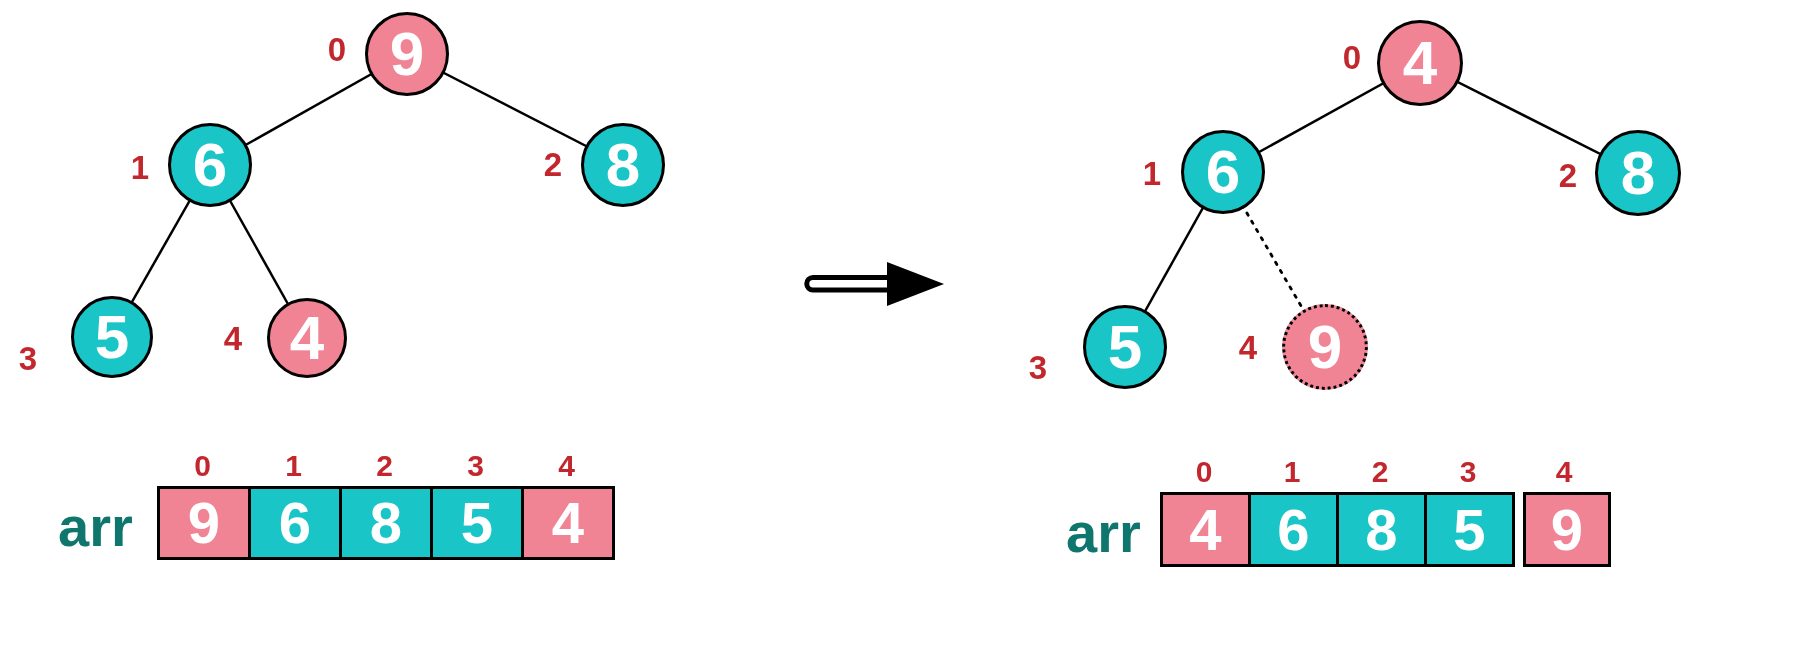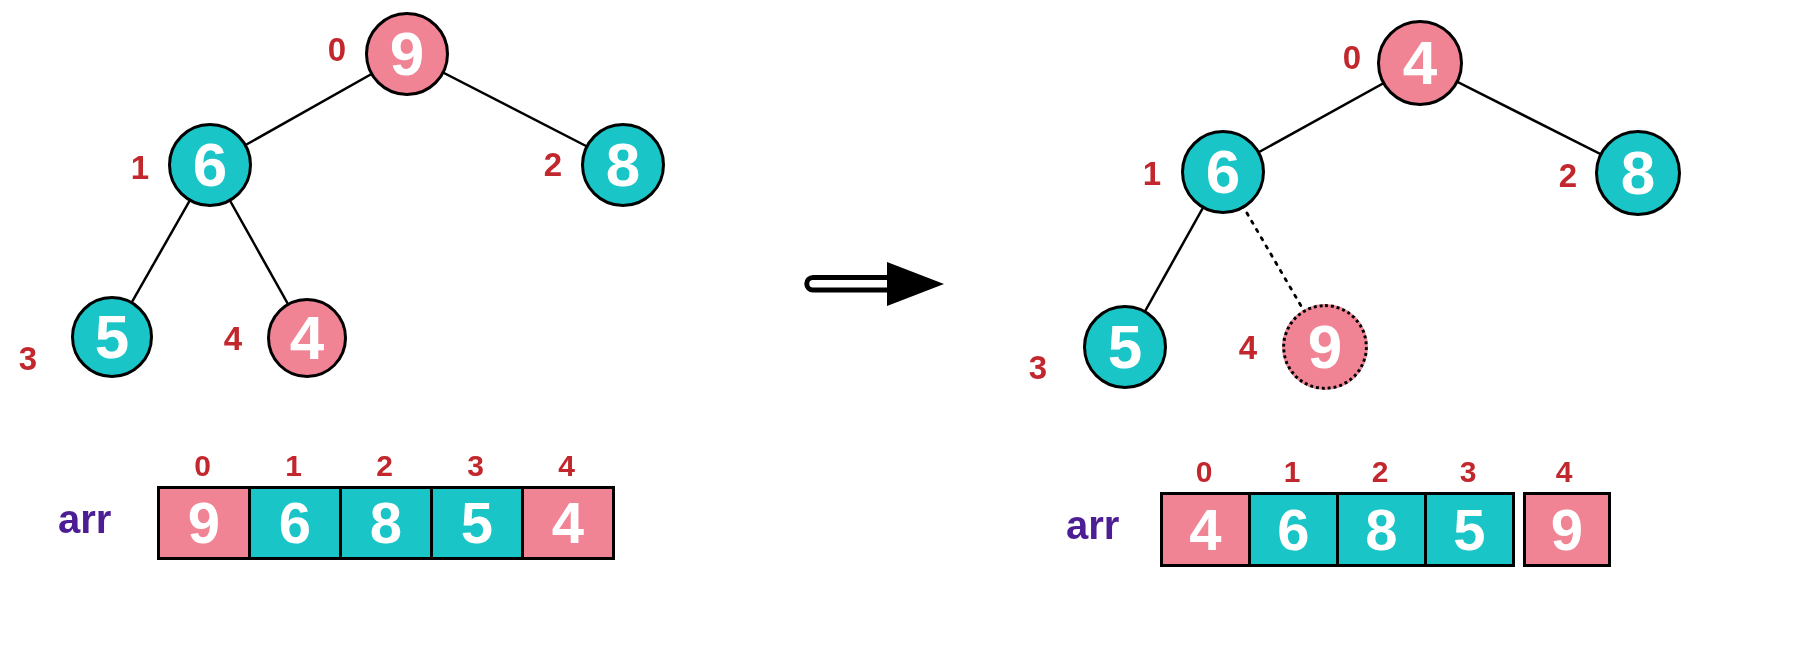--- a/index.html
+++ b/index.html
@@ -33,21 +33,21 @@
     box-sizing:border-box;border:3px solid #000;
     display:flex;align-items:center;justify-content:center;
     color:#fff;font-size:58px;line-height:1;
   }
   .cells-left .cell{width:94px;height:74px;}
   .cells-left .cell + .cell{margin-left:-3px;}
   .cells-right .cell{width:91px;height:75px;}
   .cells-right .cell + .cell{margin-left:-3px;}
   .cells-right .cell.gap{margin-left:8px;width:88px;}
   .arr-label{
-    position:absolute;color:#4c1d95;font-size:40px;line-height:1;
+    position:absolute;color:#0f766e;font-size:56px;line-height:1;
   }
 </style>
 </head>
 <body>
 
 <div class="canvas">
 
   <svg class="overlay" viewBox="0 0 1800 654">
 
     <line x1="407" y1="54" x2="210" y2="165" stroke="#000" stroke-width="2.5"></line>

